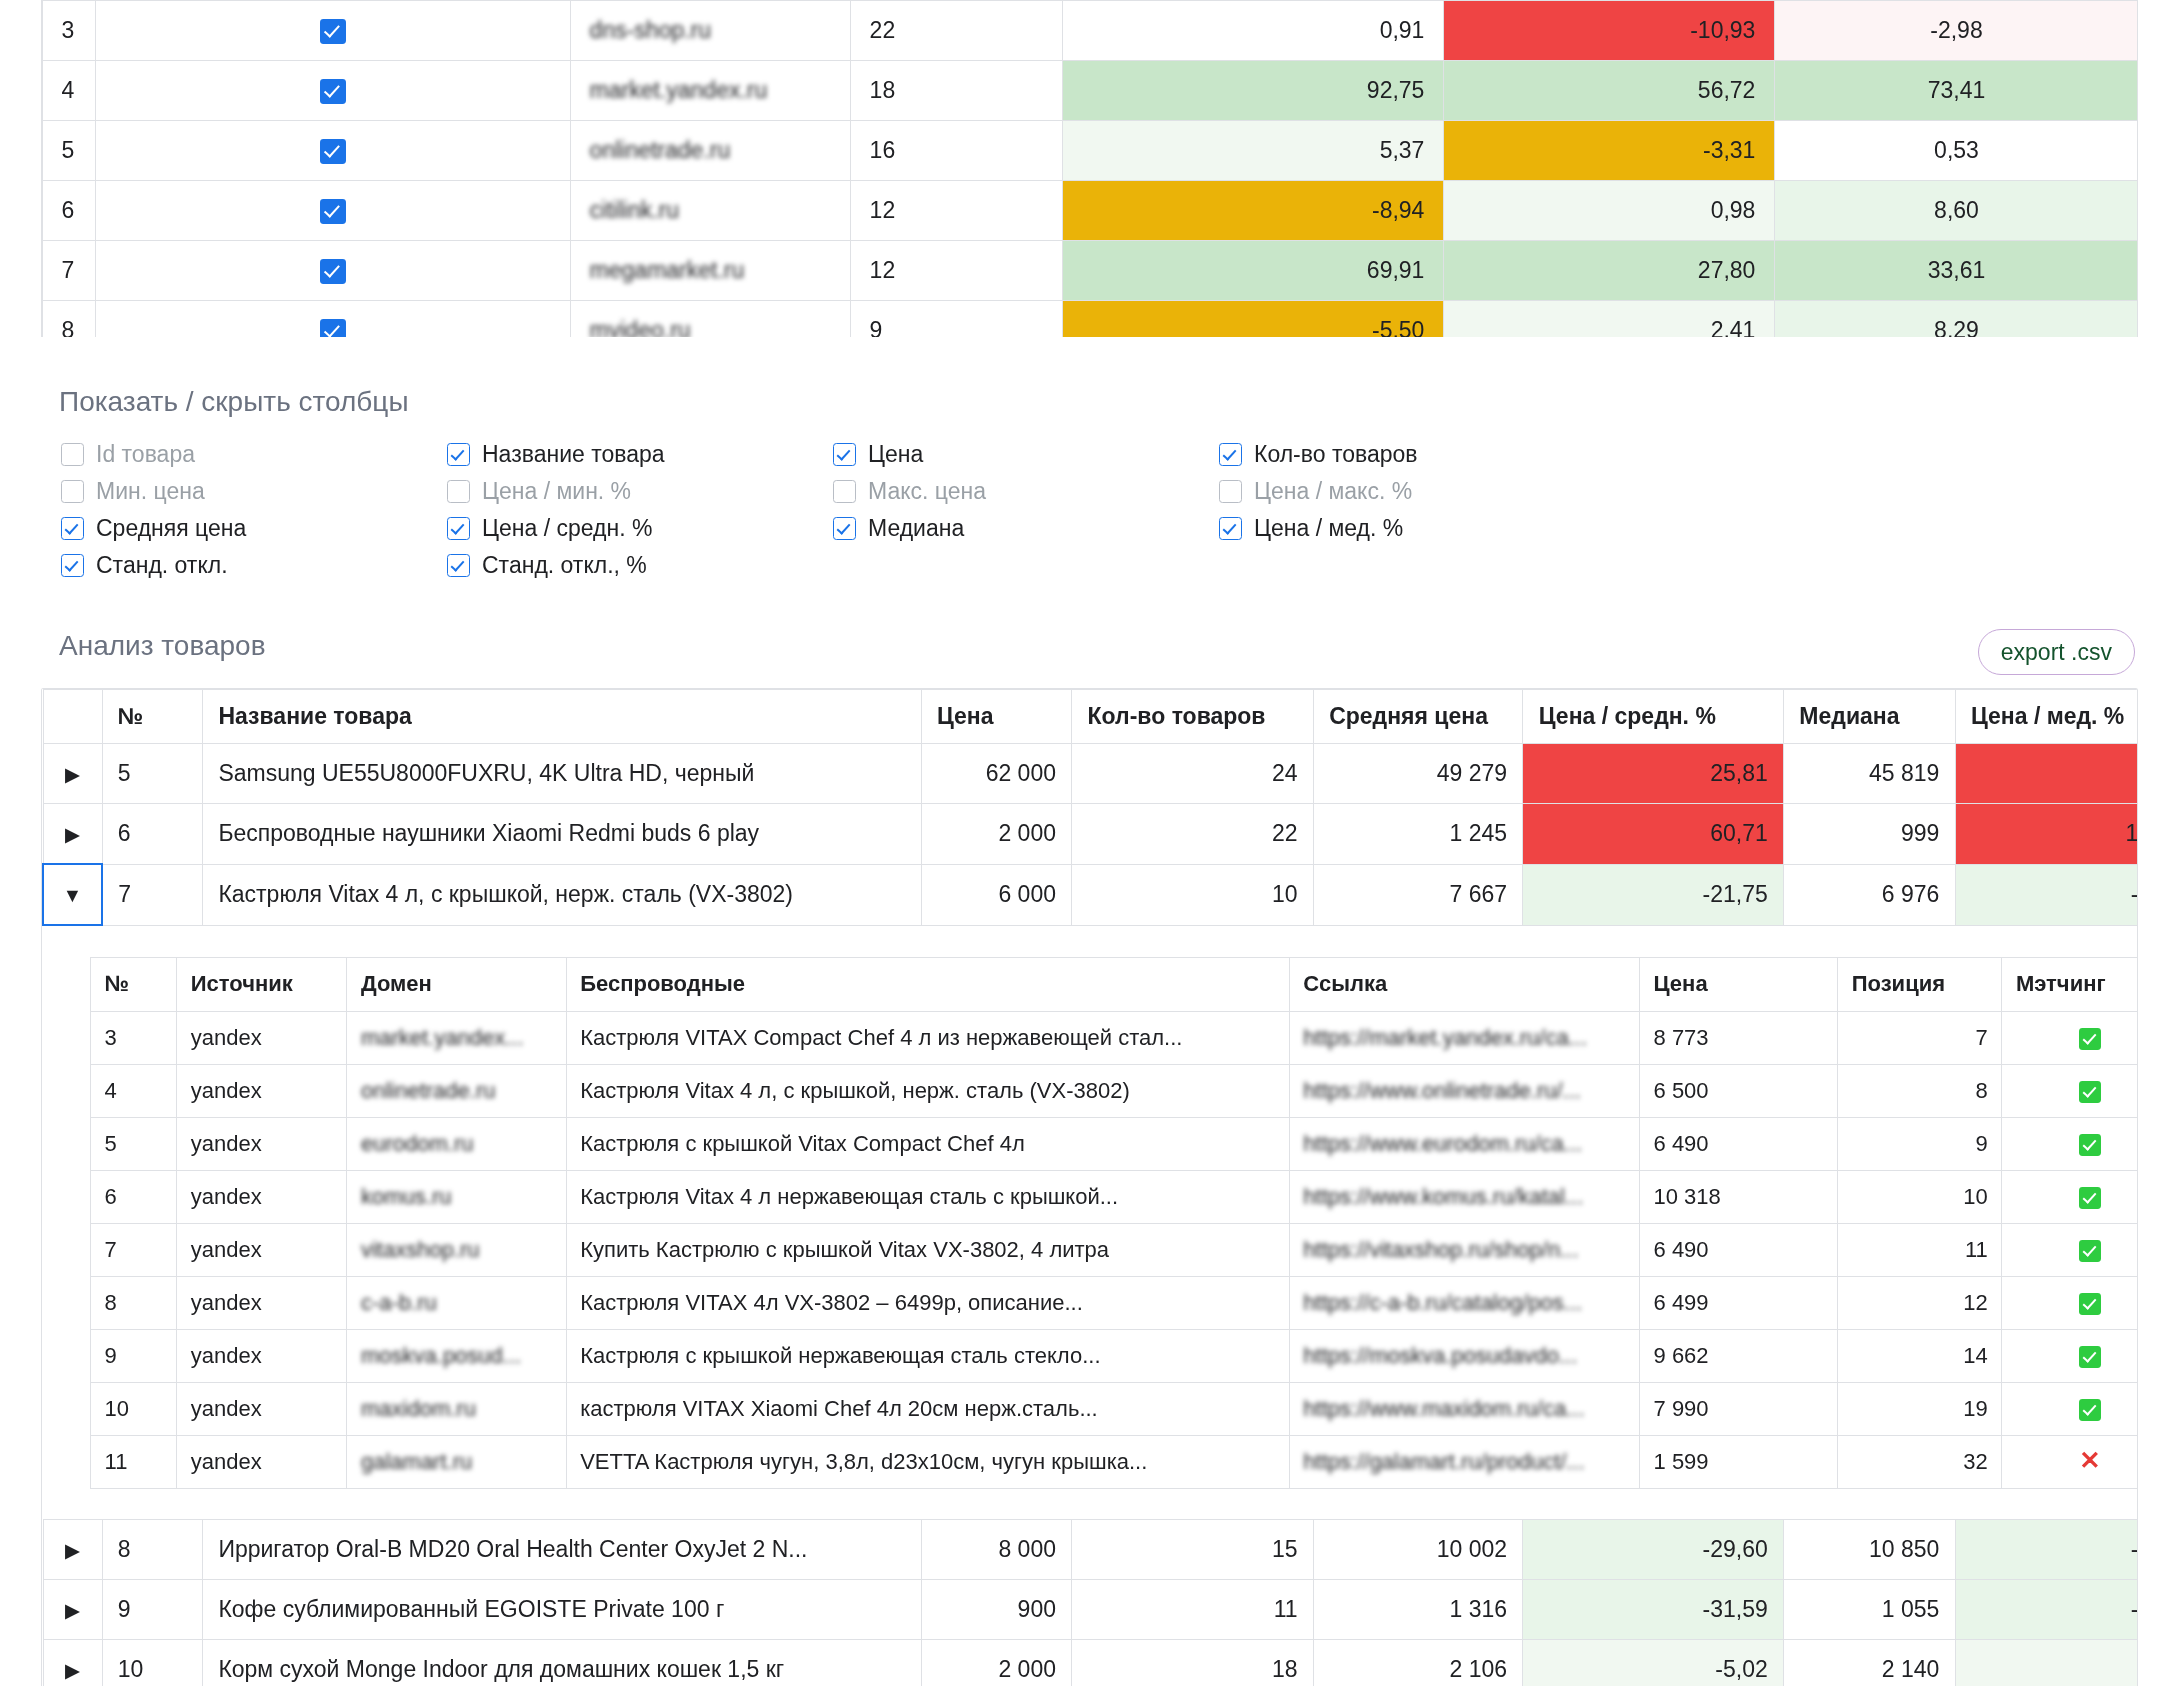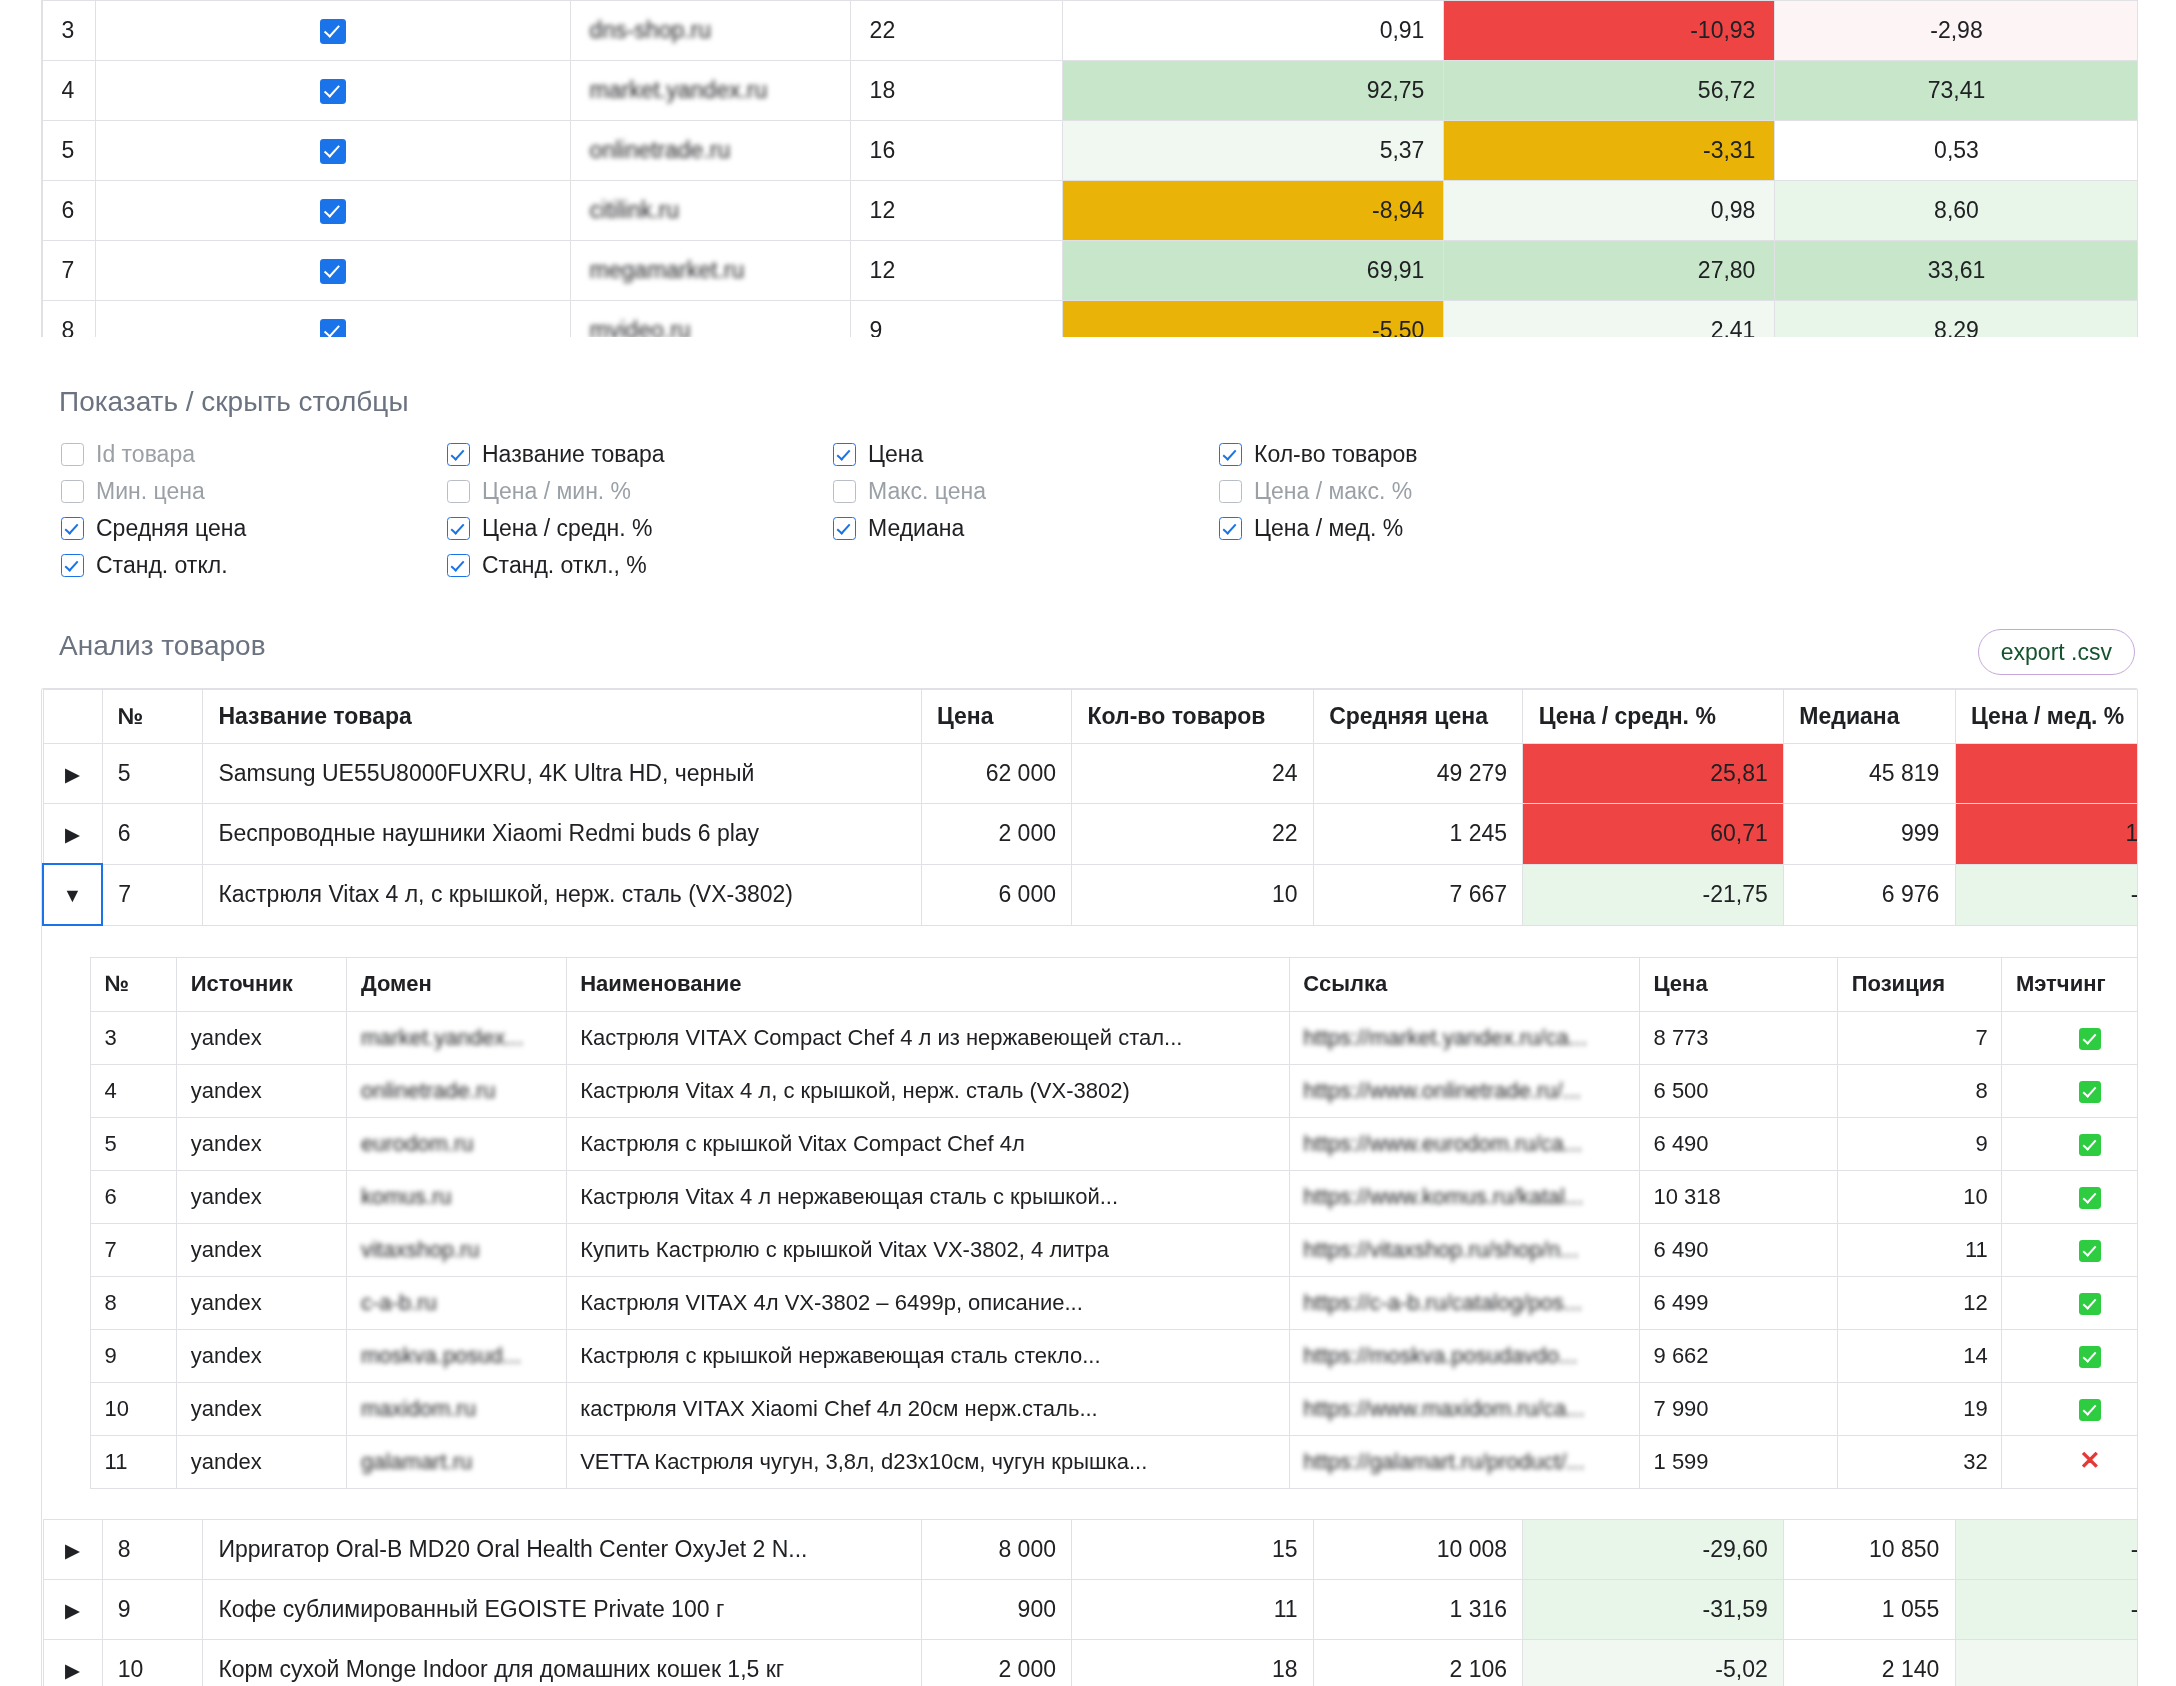--- a/index.html
+++ b/index.html
@@ -468,21 +468,21 @@
 
         <tr>
           <td colspan="10" style="padding:0;border:none;height:auto;">
             <div class="detail-shell">
               <table class="det">
                 <thead>
                   <tr>
                     <th class="d-no">№</th>
                     <th class="d-src">Источник</th>
                     <th class="d-dom">Домен</th>
-                    <th class="d-name">Наименование</th>
+                    <th class="d-name">Беспроводные</th>
                     <th class="d-link">Ссылка</th>
                     <th class="d-price">Цена</th>
                     <th class="d-pos">Позиция</th>
                     <th class="d-match">Мэтчинг</th>
                   </tr>
                 </thead>
                 <tbody>
                   <tr>
                     <td class="d-no">3</td>
                     <td class="d-src">yandex</td>
@@ -578,21 +578,21 @@
             </div>
           </td>
         </tr>
 
         <tr>
           <td class="an-c-exp"><span class="tri">▶</span></td>
           <td class="an-c-no">8</td>
           <td class="an-c-name">Ирригатор Oral-B MD20 Oral Health Center OxyJet 2 N...</td>
           <td class="an-c-price">8 000</td>
           <td class="an-c-qty">15</td>
-          <td class="an-c-avg">10 008</td>
+          <td class="an-c-avg">10 002</td>
           <td class="an-c-pavg bg-green-soft">-29,60</td>
           <td class="an-c-med">10 850</td>
           <td class="an-c-pmed bg-green-soft">-26,27</td>
 
         </tr>
         <tr>
           <td class="an-c-exp"><span class="tri">▶</span></td>
           <td class="an-c-no">9</td>
           <td class="an-c-name">Кофе сублимированный EGOISTE Private 100 г</td>
           <td class="an-c-price">900</td>

